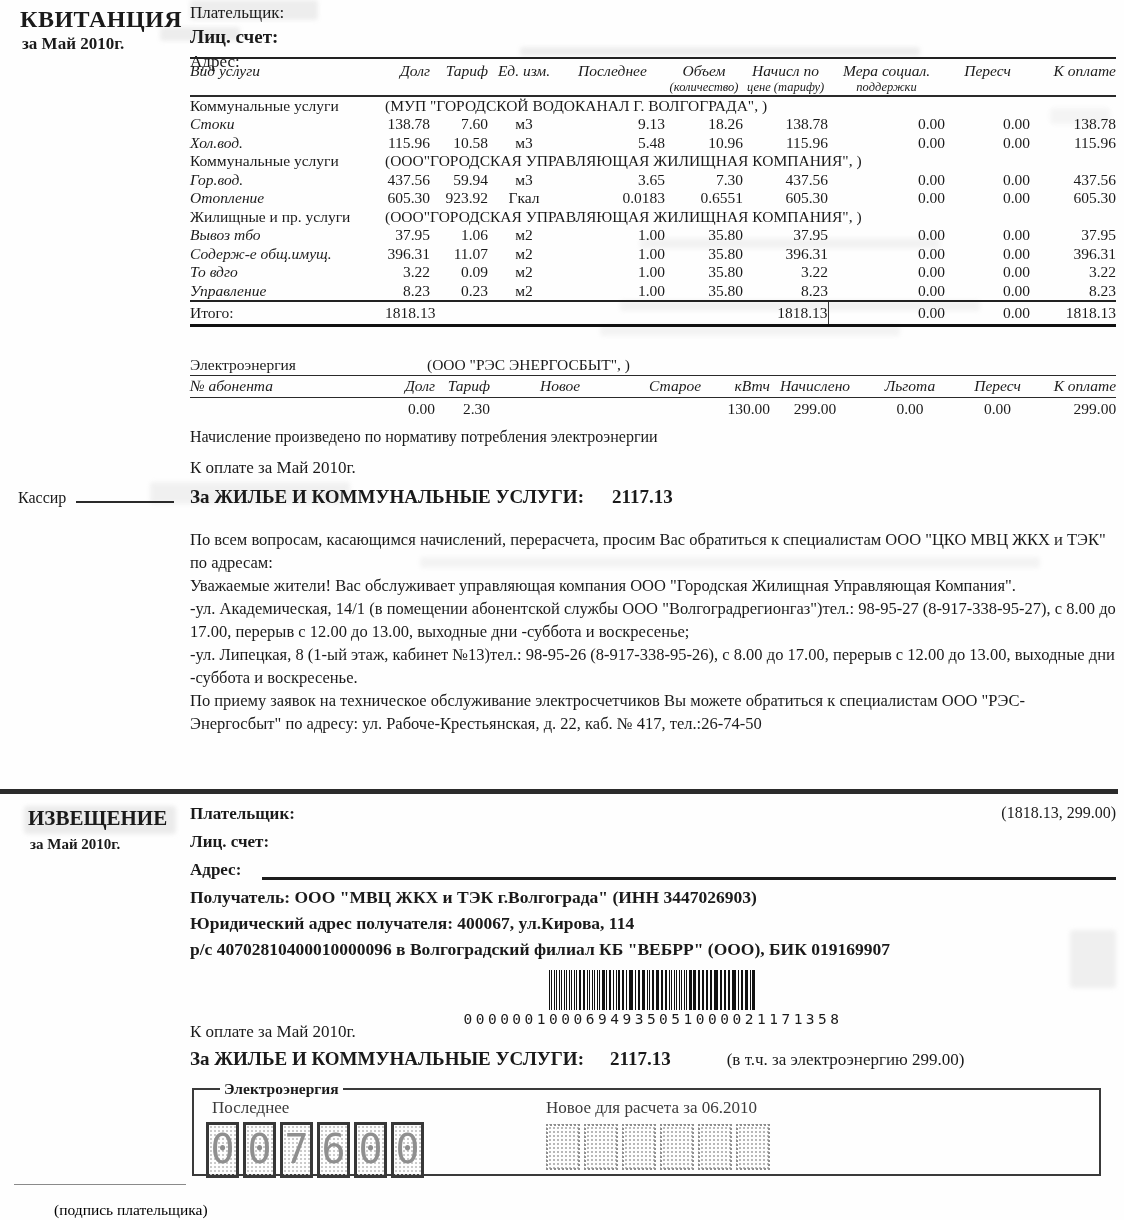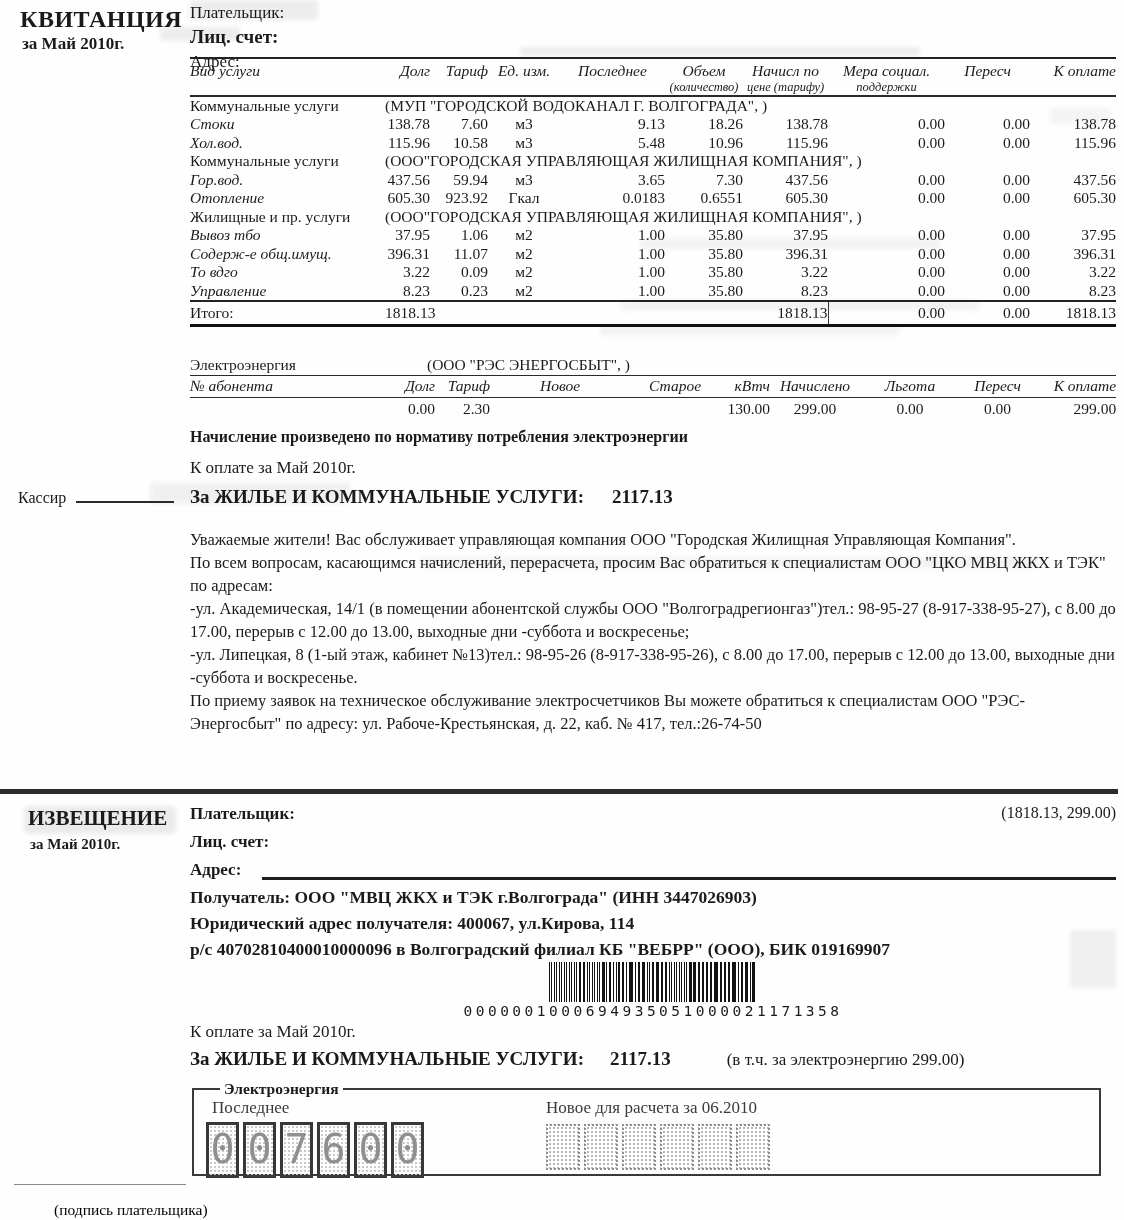--- a/index.html
+++ b/index.html
@@ -34,41 +34,41 @@
   .org2{padding-left:52px;}
   tr.total td{border-top:2px solid #222;border-bottom:3px solid #111;line-height:22px;}
   tr.total td.tick{border-right:1.5px solid #333;}
 
   .elec{position:absolute;left:0;top:352px;}
   .elec .elec-org td{line-height:21px;padding-top:2px;}
   .elec .elec-head th{border-top:1.5px solid #2a2a2a;border-bottom:1.5px solid #2a2a2a;
         font-style:italic;padding:1px 0;}
   .elec .elec-vals td{line-height:21px;}
 
-  .norm-note{position:absolute;left:0;top:428px;font-size:16px;font-weight:bold;}
+  .norm-note{position:absolute;left:0;top:428px;font-size:16px;font-weight:normal;}
   .due-label1{position:absolute;left:0;top:458px;font-size:17px;}
   .total-line1{position:absolute;left:0;top:486px;font-size:19px;font-weight:bold;}
   .total-line1 .amount{margin-left:28px;}
   .info{position:absolute;left:0;top:528px;width:926px;font-size:16.5px;line-height:23px;}
   .info p{margin:0;}
 
   
   .section-sep{position:absolute;left:0;top:789px;width:1118px;height:5px;background:#2b2b2b;}
 
   
   .notice-title{position:absolute;left:28px;top:806px;font-size:21px;font-weight:bold;}
   .notice-period{position:absolute;left:30px;top:836px;font-size:15px;font-weight:bold;}
   .main2{position:absolute;left:190px;top:800px;width:926px;}
   .payer2{position:absolute;left:0;top:4px;font-size:17px;font-weight:bold;}
   .amounts-note{position:absolute;right:0;top:4px;font-size:16px;font-weight:normal;}
   .account2{position:absolute;left:0;top:32px;font-size:17px;font-weight:bold;}
   .address2{position:absolute;left:0;top:60px;font-size:17px;font-weight:bold;}
   .addr-rule{position:absolute;left:72px;top:77px;width:854px;border-bottom:3px solid #1d1d1d;}
   .recipient{position:absolute;left:0;top:84px;font-size:17.5px;font-weight:bold;line-height:26px;}
-  .barcode-wrap{position:absolute;left:0;top:148px;width:926px;text-align:center;}
+  .barcode-wrap{position:absolute;left:0;top:156px;width:926px;text-align:center;}
   .bars{display:inline-block;height:40px;white-space:nowrap;font-size:0;line-height:0;}
   .bars i{display:inline-block;height:40px;background:#121212;vertical-align:top;}
   .bars s{display:inline-block;height:40px;background:transparent;vertical-align:top;}
   .barcode-num{font-family:"DejaVu Sans Mono", monospace;font-size:14.5px;letter-spacing:3.5px;margin-top:1px;}
   .due-label2{position:absolute;left:0;top:222px;font-size:17px;}
   .total-line2{position:absolute;left:0;top:248px;font-size:19px;font-weight:bold;text-align:center;}
   .total-line2 .amount{margin-left:26px;}
   .total-line2 .incl{font-size:17px;font-weight:normal;margin-left:56px;}
 
   .meter-box{position:absolute;left:2px;top:288px;width:905px;height:84px;
@@ -322,22 +322,22 @@
       </tbody>
     </table>
 
     <div class="norm-note">Начисление произведено по нормативу потребления электроэнергии</div>
     <div class="due-label1">К оплате за Май 2010г.</div>
     <div class="total-line1">
       <span>За ЖИЛЬЕ И КОММУНАЛЬНЫЕ УСЛУГИ:</span><span class="amount">2117.13</span>
     </div>
 
     <div class="info">
+      <p>По всем вопросам, касающимся начислений, перерасчета, просим Вас обратиться к специалистам ООО "ЦКО МВЦ ЖКХ и ТЭК" по адресам:</p>
       <p>Уважаемые жители! Вас обслуживает управляющая компания ООО "Городская Жилищная Управляющая Компания".</p>
-      <p>По всем вопросам, касающимся начислений, перерасчета, просим Вас обратиться к специалистам ООО "ЦКО МВЦ ЖКХ и ТЭК" по адресам:</p>
       <p>-ул. Академическая, 14/1 (в помещении абонентской службы ООО "Волгоградрегионгаз")тел.: 98-95-27 (8-917-338-95-27), с 8.00 до 17.00, перерыв с 12.00 до 13.00, выходные дни -суббота и воскресенье;</p>
       <p>-ул. Липецкая, 8 (1-ый этаж, кабинет №13)тел.: 98-95-26 (8-917-338-95-26), с 8.00 до 17.00, перерыв с 12.00 до 13.00, выходные дни -суббота и воскресенье.</p>
       <p>По приему заявок на техническое обслуживание электросчетчиков Вы можете обратиться к специалистам ООО "РЭС-Энергосбыт" по адресу:  ул. Рабоче-Крестьянская,  д. 22, каб. № 417, тел.:26-74-50</p>
     </div>
   </div>
 
   <div class="section-sep"></div>
 
   <div class="notice-title">ИЗВЕЩЕНИЕ</div>
   <div class="notice-period">за Май 2010г.</div>

